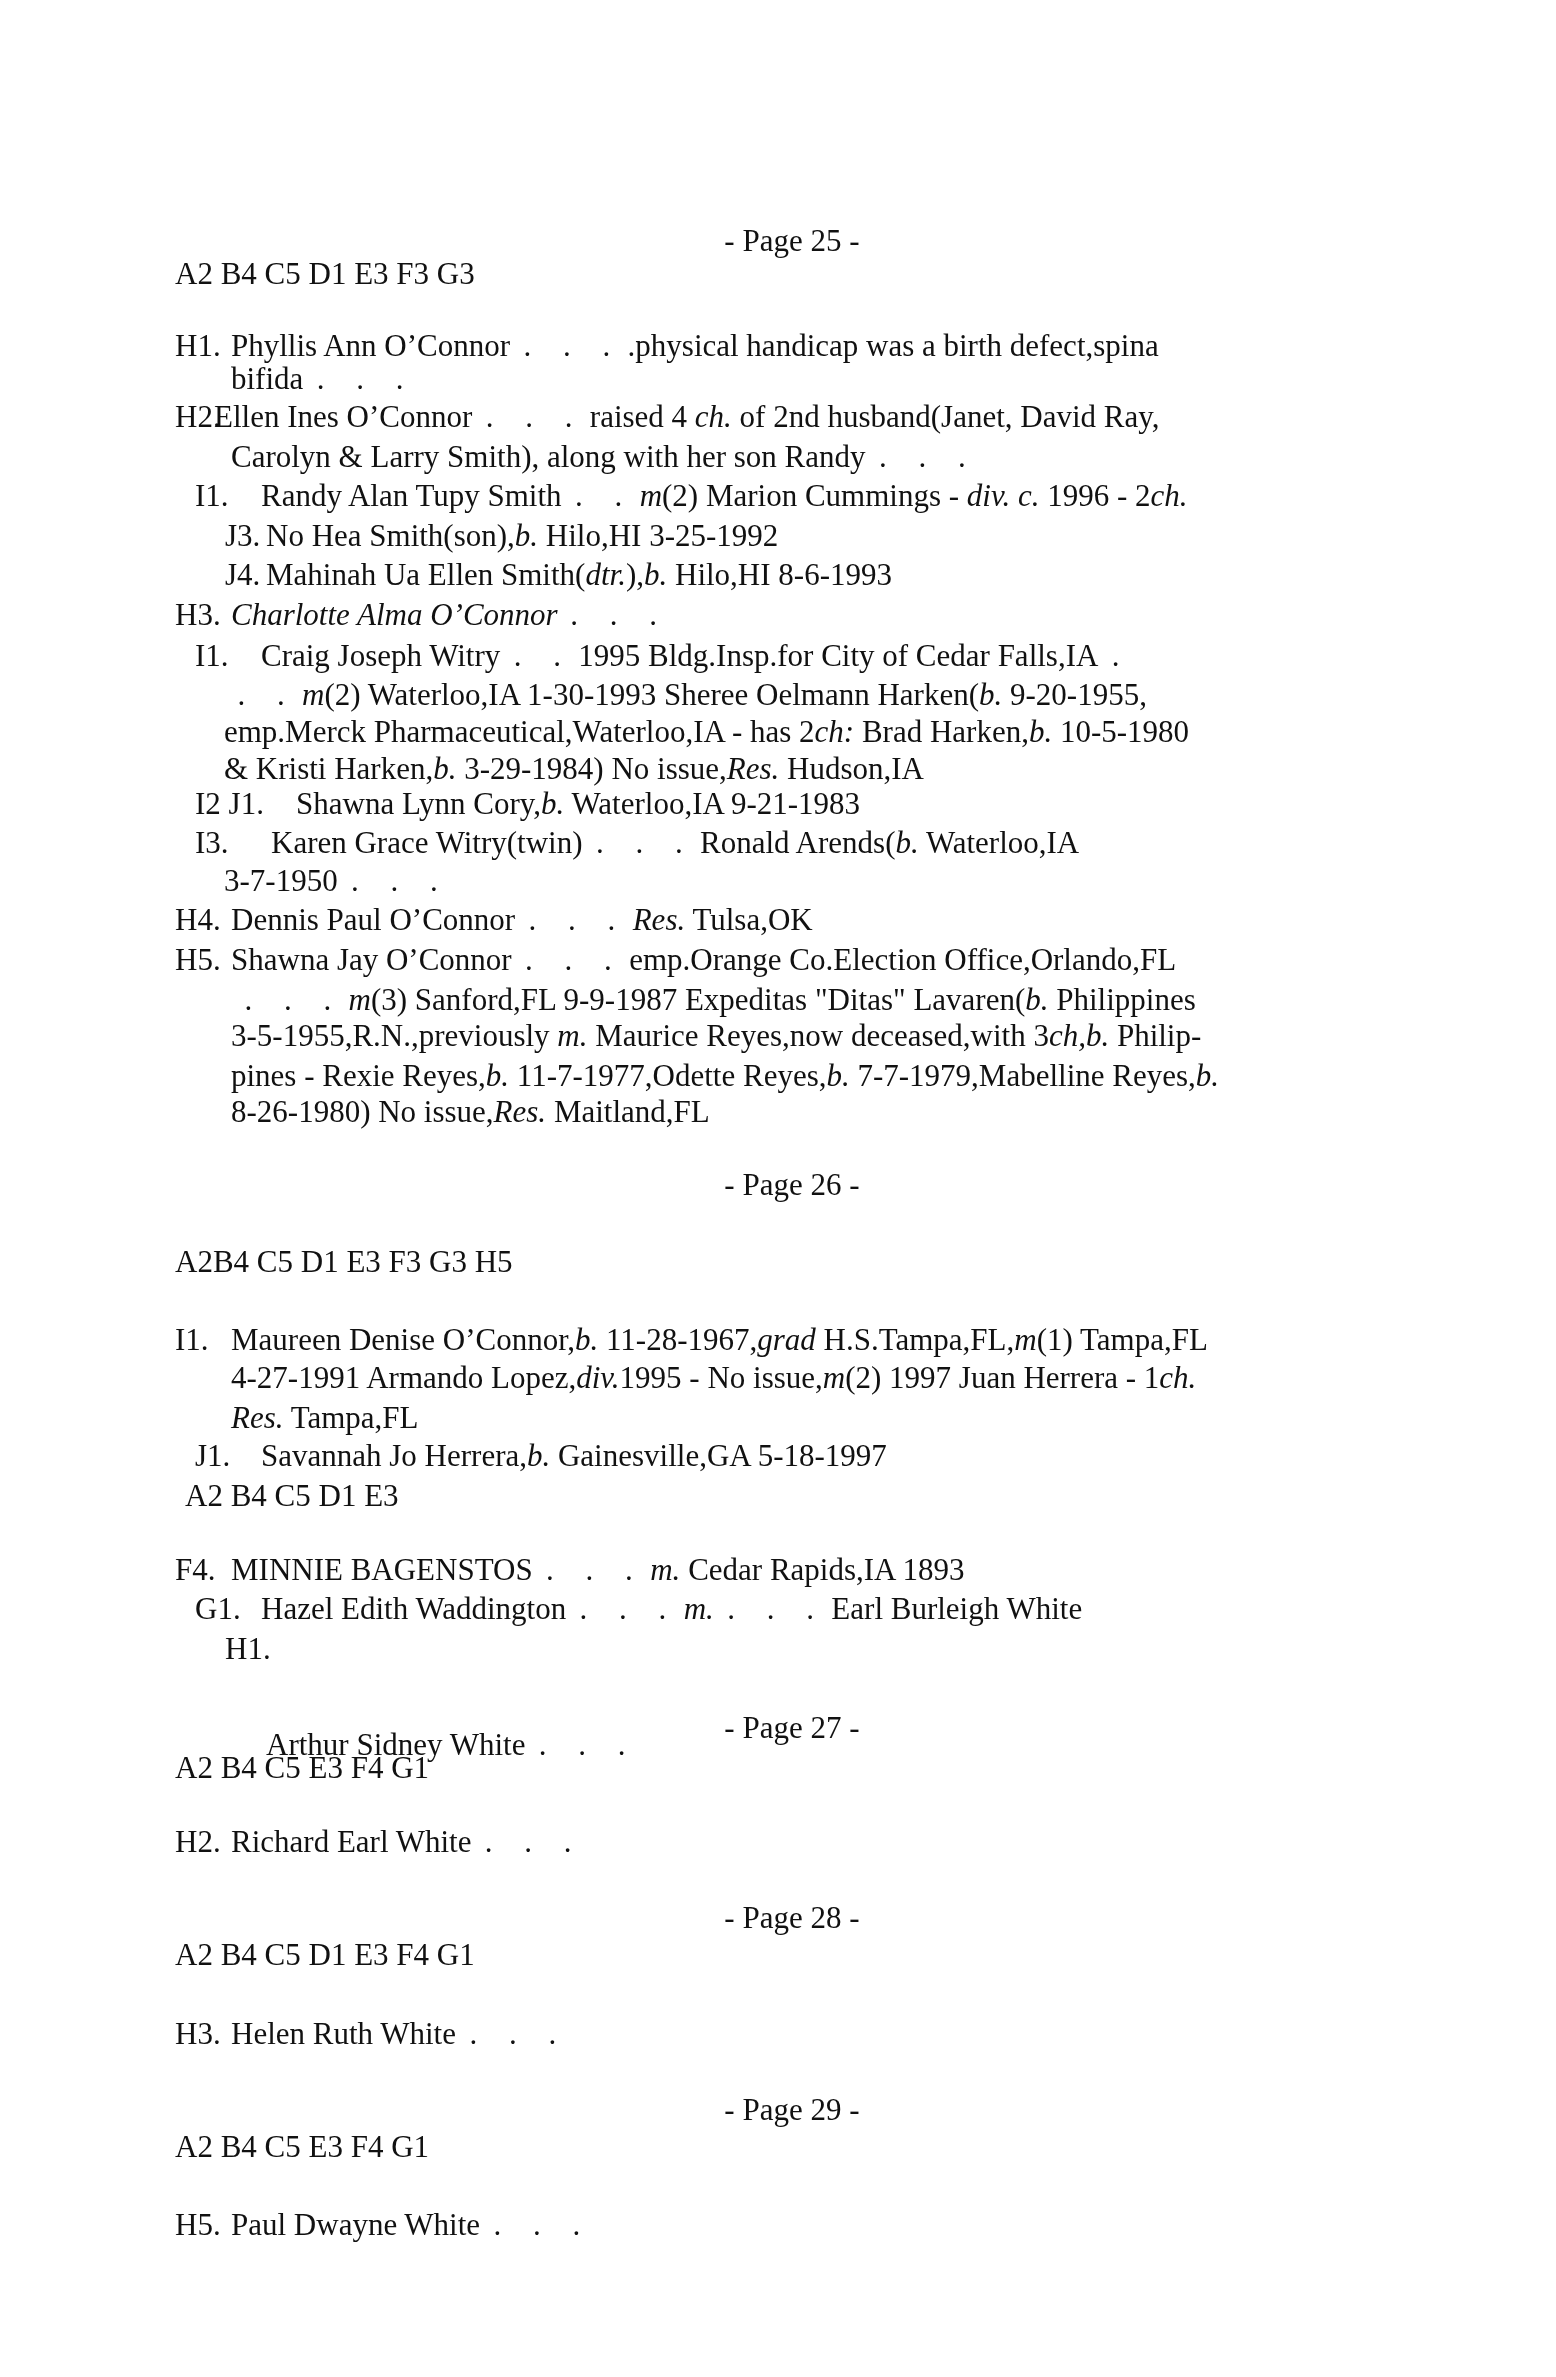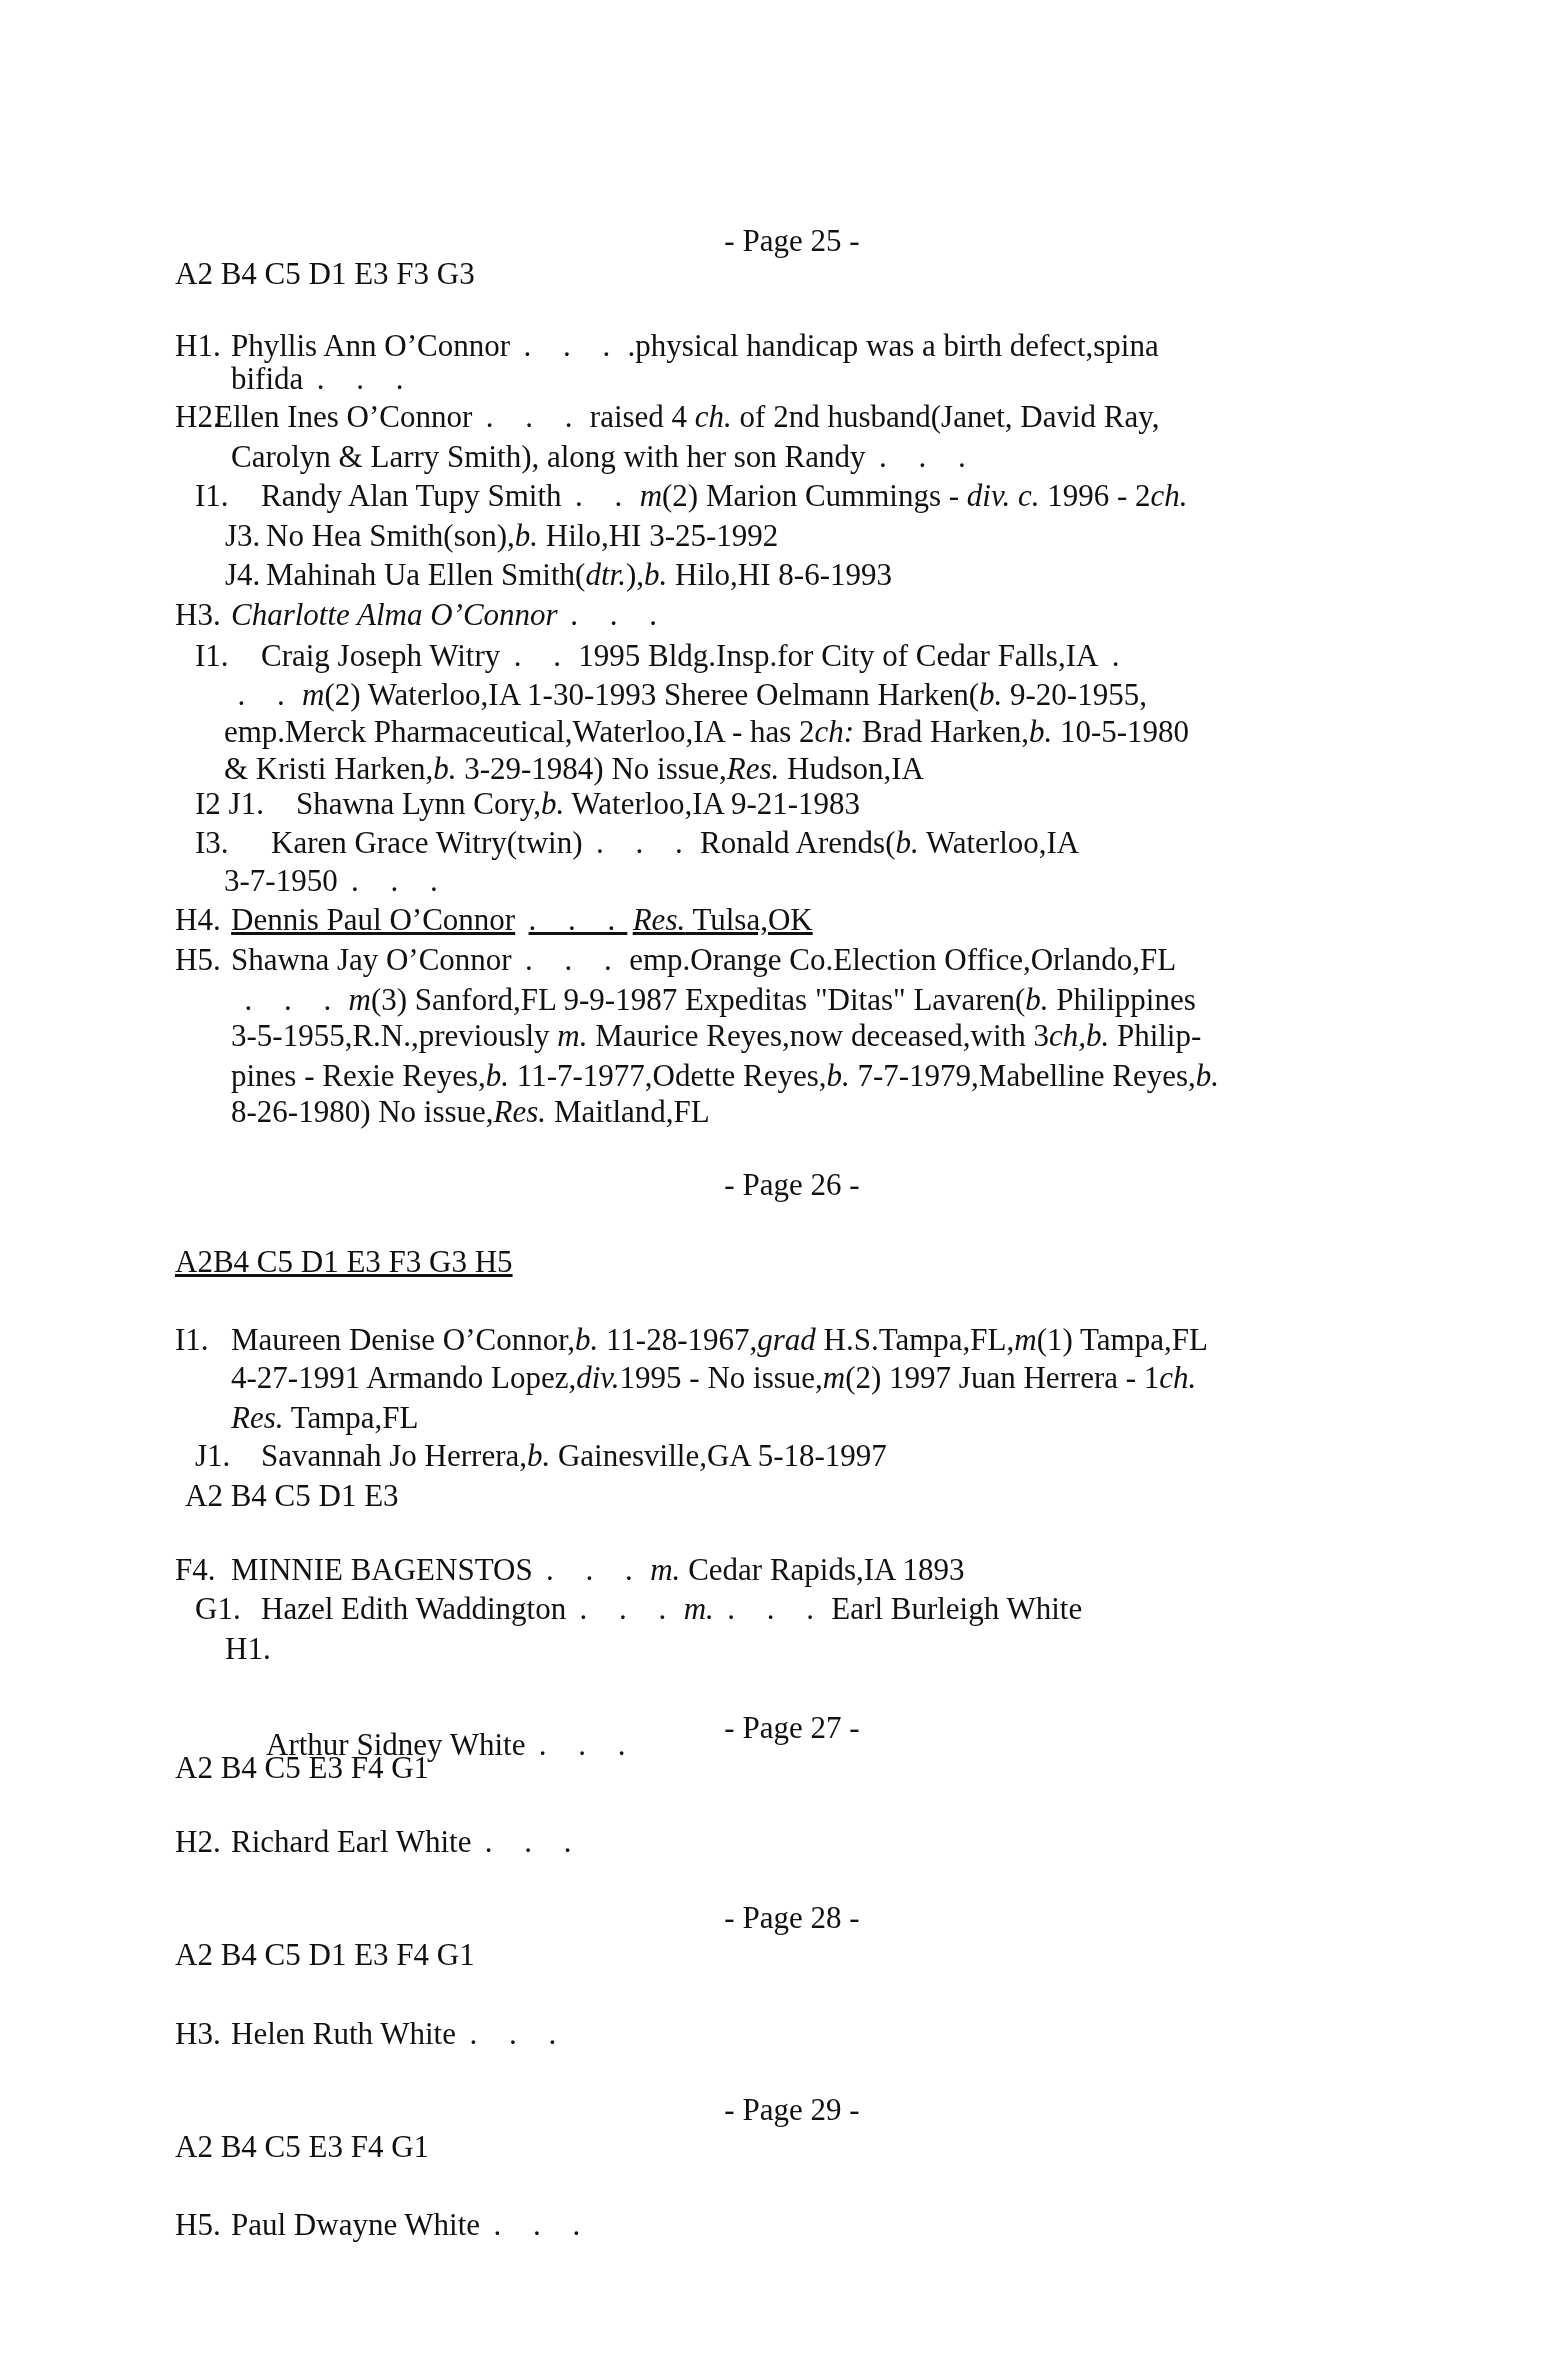--- a/index.html
+++ b/index.html
@@ -36,29 +36,29 @@
     <div class="line" style="top: 636px; left: 261px;"><span>Craig Joseph Witry</span><span class="dots">. .</span><span>1995 Bldg.Insp.for City of Cedar Falls,IA</span><span class="dots">.</span></div>
     <div class="line" style="top: 675px; left: 224px;"><span class="dots">. .</span><span class="it">m</span><span>(2) Waterloo,IA 1-30-1993 Sheree Oelmann Harken(</span><span class="it">b.</span><span> 9-20-1955,</span></div>
     <div class="line" style="top: 712px; left: 224px;"><span>emp.Merck Pharmaceutical,Waterloo,IA - has 2</span><span class="it">ch:</span><span> Brad Harken,</span><span class="it">b.</span><span> 10-5-1980</span></div>
     <div class="line" style="top: 749px; left: 224px;"><span>&amp; Kristi Harken,</span><span class="it">b.</span><span> 3-29-1984)  No issue,</span><span class="it">Res.</span><span> Hudson,IA</span></div>
     <div class="line" style="top: 784px; left: 195px;">I2 J1.</div>
     <div class="line" style="top: 784px; left: 296px;"><span>Shawna Lynn Cory,</span><span class="it">b.</span><span> Waterloo,IA 9-21-1983</span></div>
     <div class="line" style="top: 823px; left: 195px;">I3.</div>
     <div class="line" style="top: 823px; left: 271px;"><span>Karen Grace Witry(twin)</span><span class="dots">. . .</span><span>Ronald Arends(</span><span class="it">b.</span><span> Waterloo,IA</span></div>
     <div class="line" style="top: 861px; left: 224px;"><span>3-7-1950</span><span class="dots">. . .</span></div>
     <div class="line" style="top: 900px; left: 175px;">H4.</div>
-    <div class="line" style="top: 900px; left: 231px; text-decoration: underline;"><span>Dennis Paul O’Connor</span><span class="dots">. . .</span><span class="it">Res.</span><span> Tulsa,OK</span></div>
+    <div class="line" style="top: 900px; left: 231px;"><span>Dennis Paul O’Connor</span><span class="dots">. . .</span><span class="it">Res.</span><span> Tulsa,OK</span></div>
     <div class="line" style="top: 940px; left: 175px;">H5.</div>
     <div class="line" style="top: 940px; left: 231px;"><span>Shawna Jay O’Connor</span><span class="dots">. . .</span><span>emp.Orange Co.Election Office,Orlando,FL</span></div>
     <div class="line" style="top: 980px; left: 231px;"><span class="dots">. . .</span><span class="it">m</span><span>(3) Sanford,FL 9-9-1987 Expeditas "Ditas" Lavaren(</span><span class="it">b.</span><span> Philippines</span></div>
     <div class="line" style="top: 1016px; left: 231px;"><span>3-5-1955,R.N.,previously </span><span class="it">m.</span><span> Maurice Reyes,now deceased,with 3</span><span class="it">ch,b.</span><span> Philip-</span></div>
     <div class="line" style="top: 1056px; left: 231px;"><span>pines - Rexie Reyes,</span><span class="it">b.</span><span> 11-7-1977,Odette Reyes,</span><span class="it">b.</span><span> 7-7-1979,Mabelline Reyes,</span><span class="it">b.</span></div>
     <div class="line" style="top: 1092px; left: 231px;"><span>8-26-1980)  No issue,</span><span class="it">Res.</span><span> Maitland,FL</span></div>
     <div class="page-num" style="top: 1165px;"><span>- Page 26 -</span></div>
-    <div class="line" style="top: 1242px; left: 175px; text-decoration: underline;"><span>A2B4 C5 D1 E3 F3 G3 H5</span></div>
+    <div class="line" style="top: 1242px; left: 175px;"><span>A2B4 C5 D1 E3 F3 G3 H5</span></div>
     <div class="line" style="top: 1320px; left: 175px;">I1.</div>
     <div class="line" style="top: 1320px; left: 231px;"><span>Maureen Denise O’Connor,</span><span class="it">b.</span><span> 11-28-1967,</span><span class="it">grad</span><span> H.S.Tampa,FL,</span><span class="it">m</span><span>(1) Tampa,FL</span></div>
     <div class="line" style="top: 1358px; left: 231px;"><span>4-27-1991 Armando Lopez,</span><span class="it">div.</span><span>1995 - No issue,</span><span class="it">m</span><span>(2) 1997 Juan Herrera - 1</span><span class="it">ch.</span></div>
     <div class="line" style="top: 1398px; left: 231px;"><span class="it">Res.</span><span> Tampa,FL</span></div>
     <div class="line" style="top: 1436px; left: 195px;">J1.</div>
     <div class="line" style="top: 1436px; left: 261px;"><span>Savannah Jo Herrera,</span><span class="it">b.</span><span> Gainesville,GA 5-18-1997</span></div>
     <div class="line" style="top: 1476px; left: 175px; margin-left: 10px;"><span>A2 B4 C5 D1 E3</span></div>
     <div class="line" style="top: 1550px; left: 175px;">F4.</div>
     <div class="line" style="top: 1550px; left: 231px;"><span>MINNIE  BAGENSTOS</span><span class="dots">. . .</span><span class="it">m.</span><span> Cedar Rapids,IA 1893</span></div>
     <div class="line" style="top: 1589px; left: 195px;">G1.</div>

